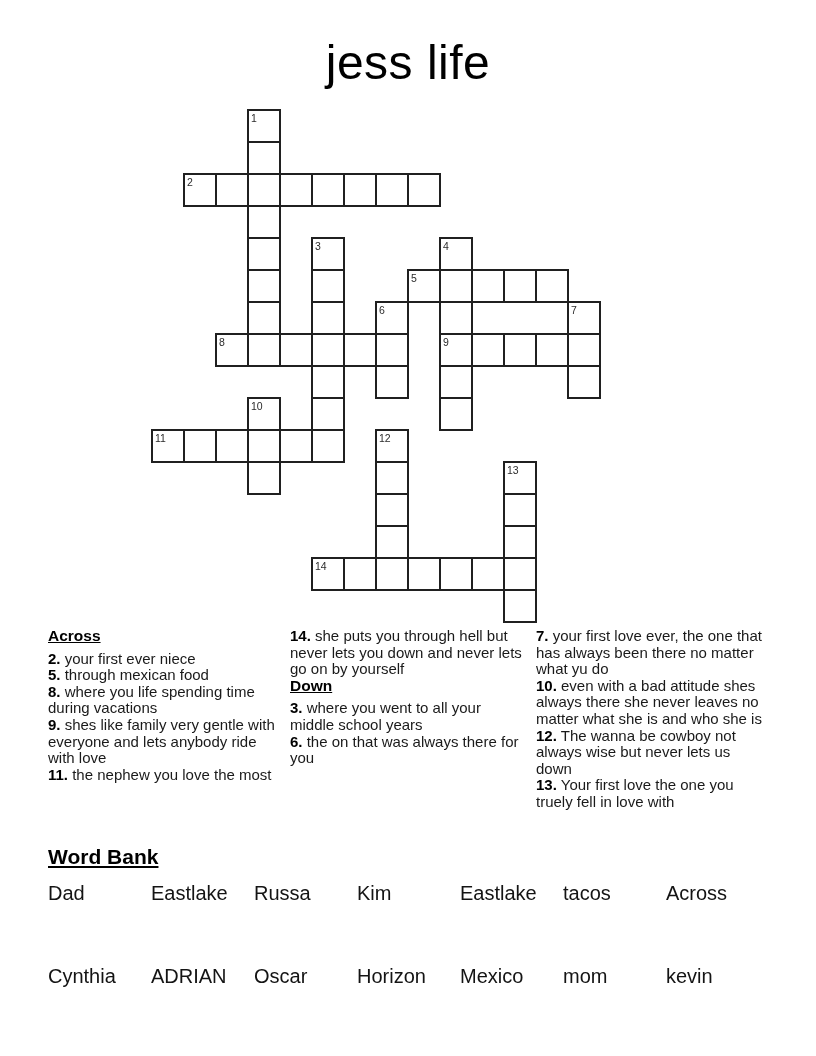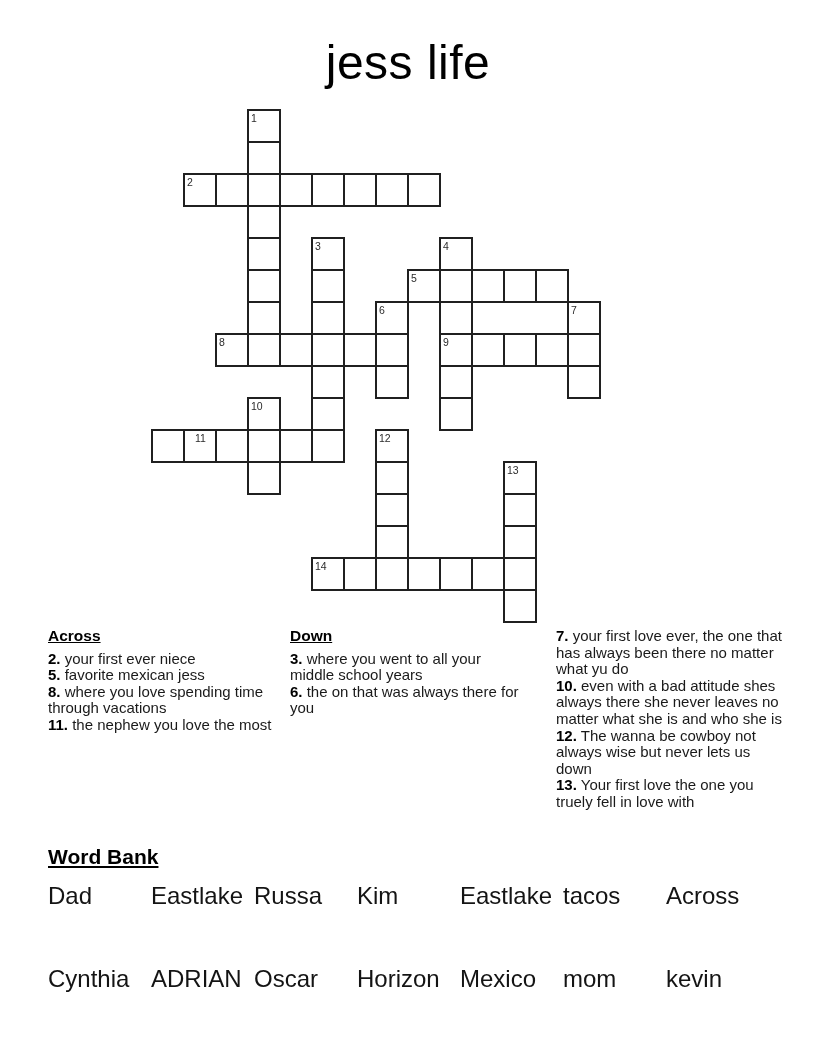--- a/index.html
+++ b/index.html
@@ -43,21 +43,21 @@
     z-index: 2;
   }
   .clue-col {
     position: absolute;
     top: 628px;
     font-size: 15px;
     line-height: 16.6px;
   }
   .clue-col.c1 { left: 48px;  width: 235px; }
   .clue-col.c2 { left: 290px; width: 238px; }
-  .clue-col.c3 { left: 556px; width: 226px; }
+  .clue-col.c3 { left: 536px; width: 226px; }
   .clue-header {
     font-weight: 700;
     font-size: 15.5px;
     text-decoration: underline;
     margin: 0 0 6px 0;
     color: #000;
   }
   .clue { margin: 0; }
   .clue b { font-weight: 700; color: #000; }
   .wb-title {
@@ -67,21 +67,21 @@
     font-size: 21px;
     font-weight: 700;
     text-decoration: underline;
     color: #000;
   }
   .wb-row {
     position: absolute;
     left: 48px;
     display: grid;
     grid-template-columns: repeat(7, 103px);
-    font-size: 24px;
+    font-size: 20px;
     color: #141414;
     white-space: nowrap;
   }
   .wb-row.r1 { top: 882px; }
   .wb-row.r2 { top: 965px; }
 </style>
 </head>
 <body>
 
 <div class="page">
@@ -158,34 +158,36 @@
       <div class="cellnum" style="left: 251px; top: 113px;">1</div>
       <div class="cellnum" style="left: 187px; top: 177px;">2</div>
       <div class="cellnum" style="left: 315px; top: 241px;">3</div>
       <div class="cellnum" style="left: 443px; top: 241px;">4</div>
       <div class="cellnum" style="left: 411px; top: 273px;">5</div>
       <div class="cellnum" style="left: 379px; top: 305px;">6</div>
       <div class="cellnum" style="left: 571px; top: 305px;">7</div>
       <div class="cellnum" style="left: 219px; top: 337px;">8</div>
       <div class="cellnum" style="left: 443px; top: 337px;">9</div>
       <div class="cellnum" style="left: 251px; top: 401px;">10</div>
-      <div class="cellnum" style="left: 155px; top: 433px; margin-left: 40px;">11</div>
+      <div class="cellnum" style="left: 155px; top: 433px;">11</div>
       <div class="cellnum" style="left: 379px; top: 433px; text-align: center;">12</div>
       <div class="cellnum" style="left: 507px; top: 465px;">13</div>
       <div class="cellnum" style="left: 315px; top: 561px;">14</div>
     </div>
 
   <div class="clue-col c1" id="clue-col-1">
       <div class="clue-header">Across</div>
       <div class="clue"><b>2.</b><span> your first ever niece</span></div>
-      <div class="clue"><b>5.</b><span> favorite mexican jess</span></div>
-      <div class="clue"><b>8.</b><span> where you love spending time through vacations</span></div>
+      <div class="clue"><b>5.</b><span> through mexican food</span></div>
+      <div class="clue"><b>8.</b><span> where you life spending time during vacations</span></div>
+      <div class="clue"><b>9.</b><span> shes like family very gentle with everyone and lets anybody ride with love</span></div>
       <div class="clue"><b>11.</b><span> the nephew you love the most</span></div>
     </div>
   <div class="clue-col c2" id="clue-col-2">
+      <div class="clue"><b>14.</b><span> she puts you through hell but never lets you down and never lets go on by yourself</span></div>
       <div class="clue-header">Down</div>
       <div class="clue"><b>3.</b><span> where you went to all your middle school years</span></div>
       <div class="clue"><b>6.</b><span> the on that was always there for you</span></div>
     </div>
   <div class="clue-col c3" id="clue-col-3">
       <div class="clue"><b>7.</b><span> your first love ever, the one that has always been there no matter what yu do</span></div>
       <div class="clue"><b>10.</b><span> even with a bad attitude shes always there she never leaves no matter what she is and who she is</span></div>
       <div class="clue"><b>12.</b><span> The wanna be cowboy not always wise but never lets us down</span></div>
       <div class="clue"><b>13.</b><span> Your first love the one you truely fell in love with</span></div>
     </div>

